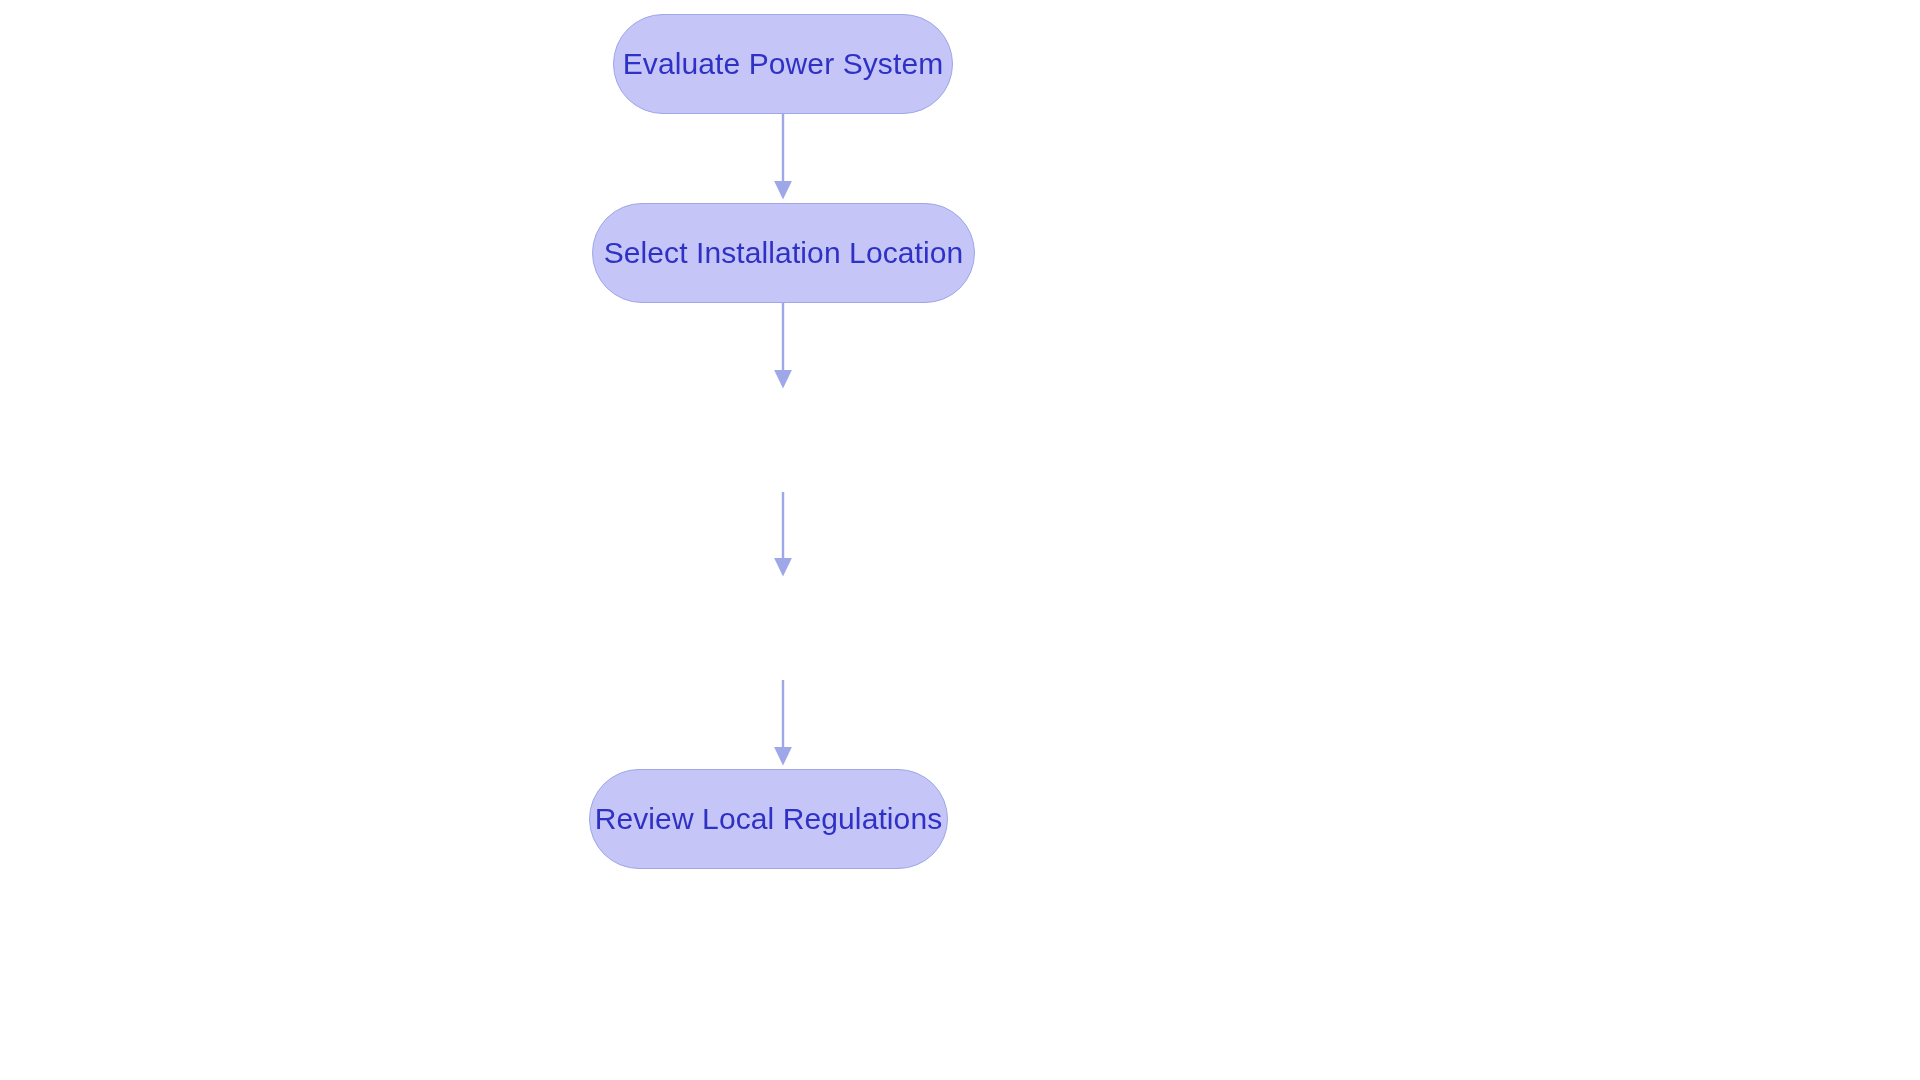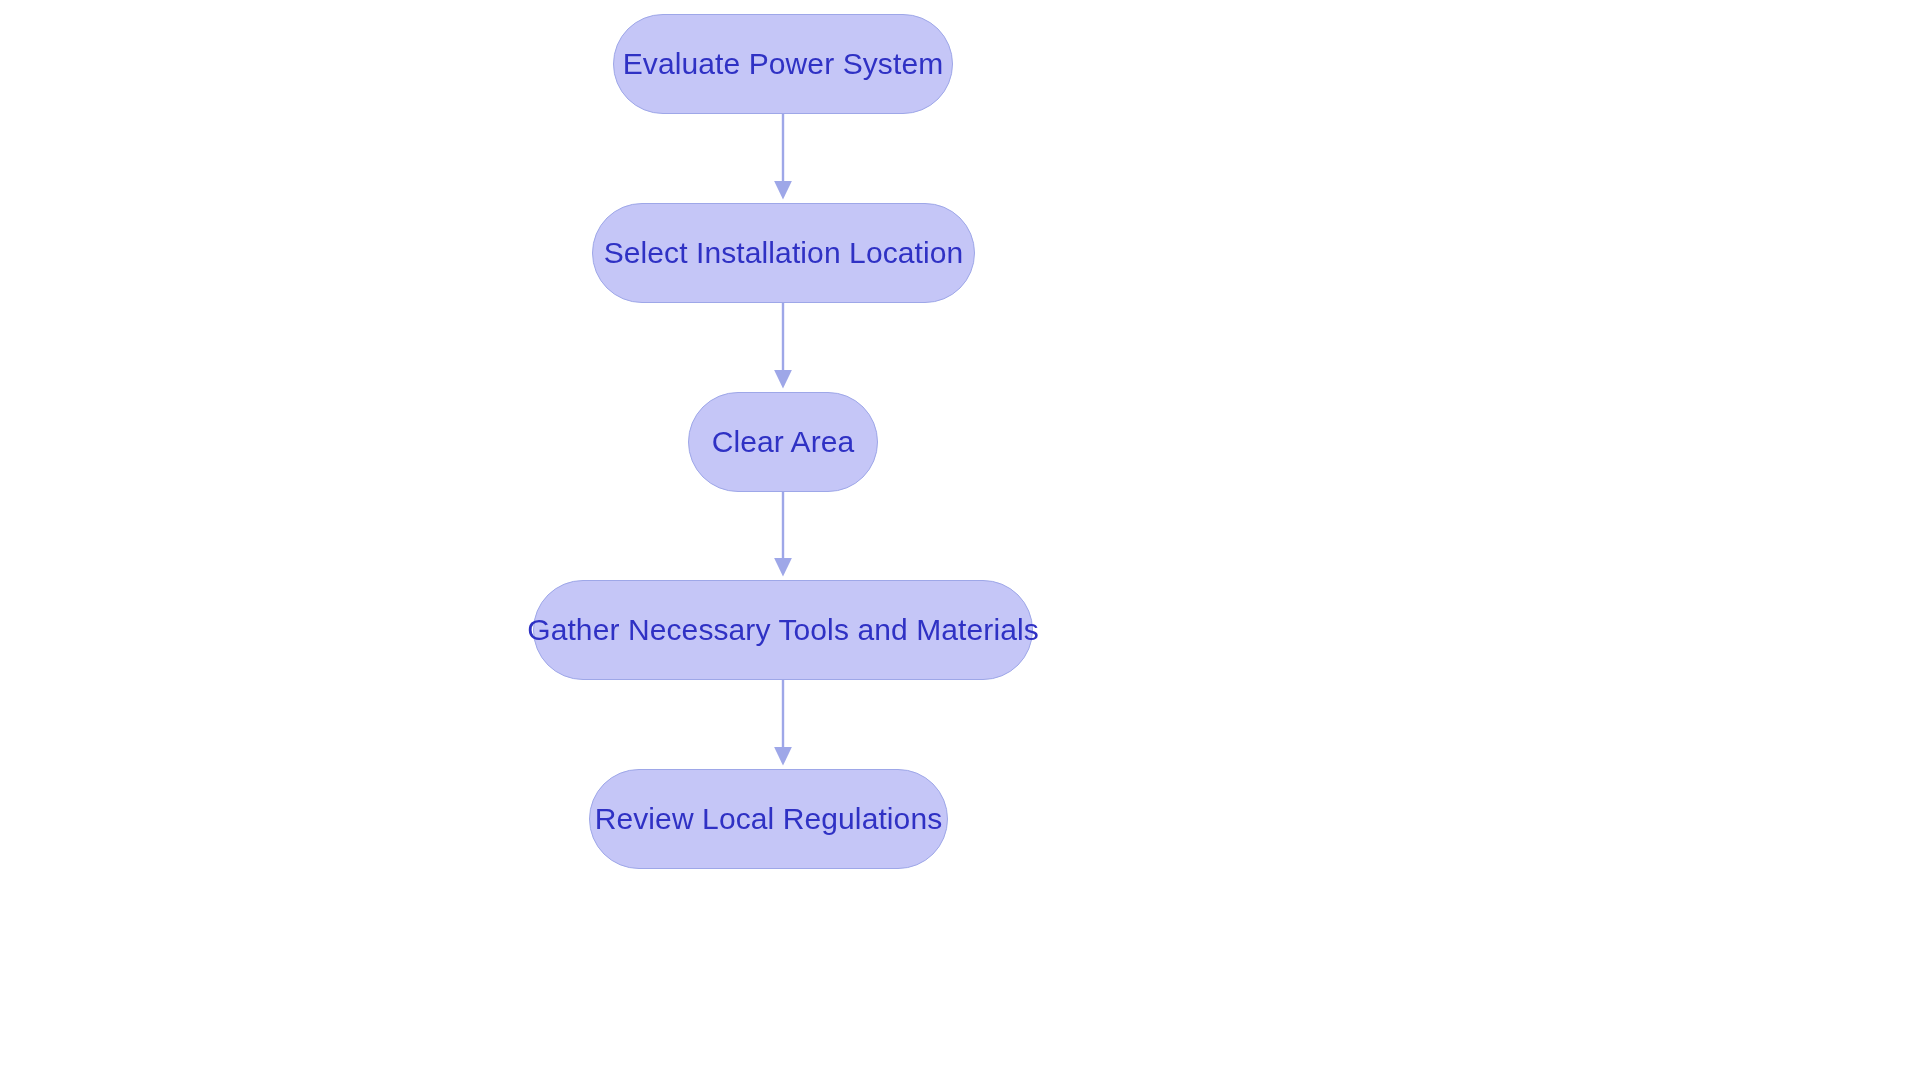--- a/index.html
+++ b/index.html
@@ -89,25 +89,19 @@
   </svg>
 
   <div class="node" id="node-0">
     <span class="node-label">Evaluate Power System</span>
   </div>
 
   <div class="node" id="node-1">
     <span class="node-label">Select Installation Location</span>
   </div>
 
-  <div class="node" id="node-2">
-    <span class="node-label">Clear Area</span>
-  </div>
 
-  <div class="node" id="node-3">
-    <span class="node-label">Gather Necessary Tools and Materials</span>
-  </div>
 
   <div class="node" id="node-4">
     <span class="node-label">Review Local Regulations</span>
   </div>
 
 </div>
 
 </body></html>

